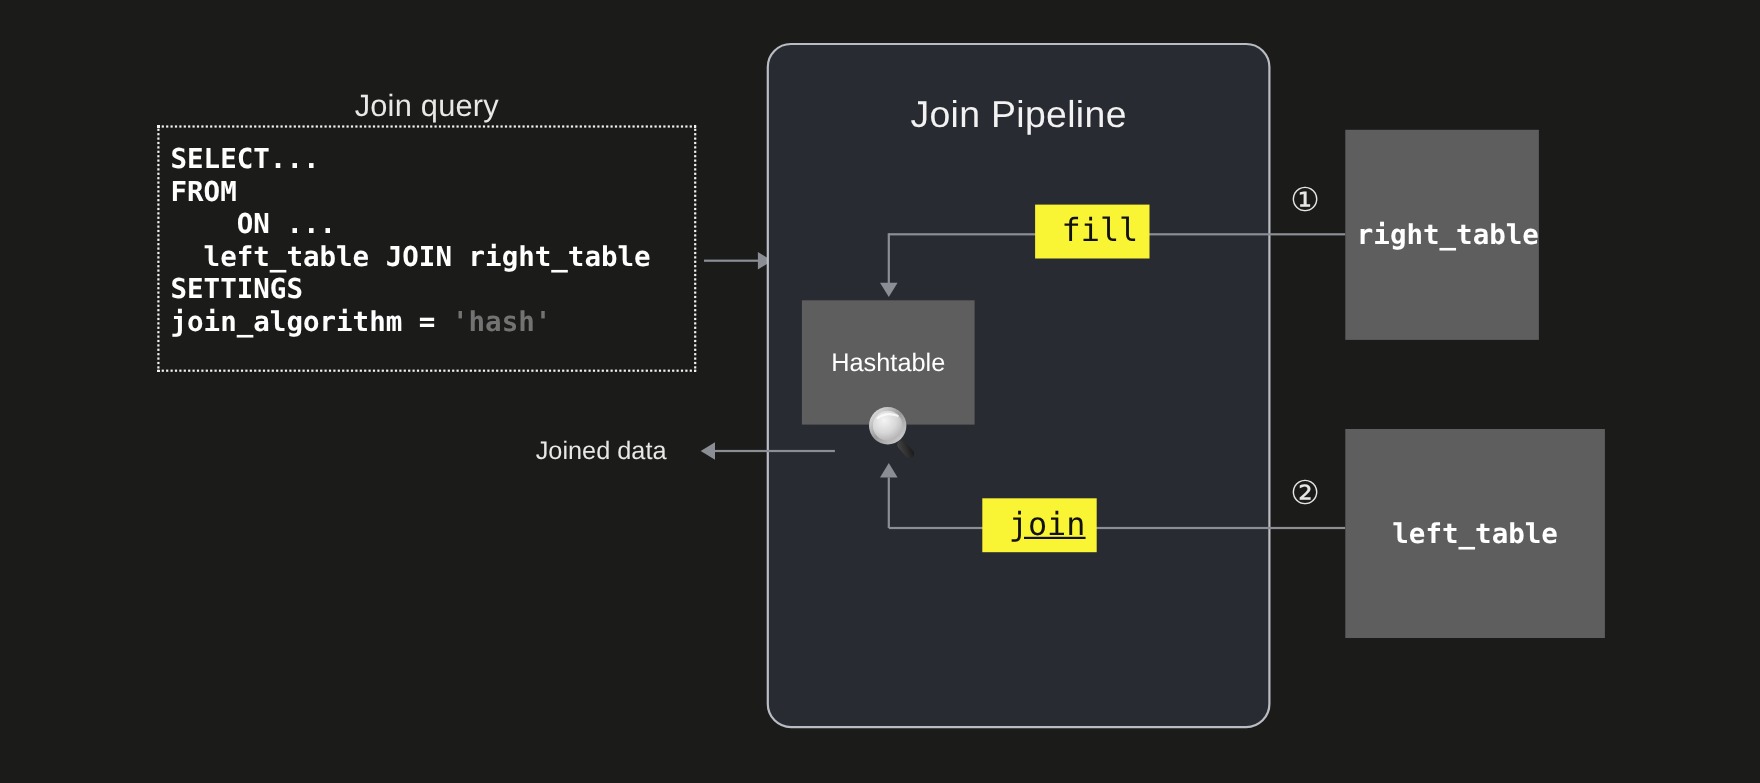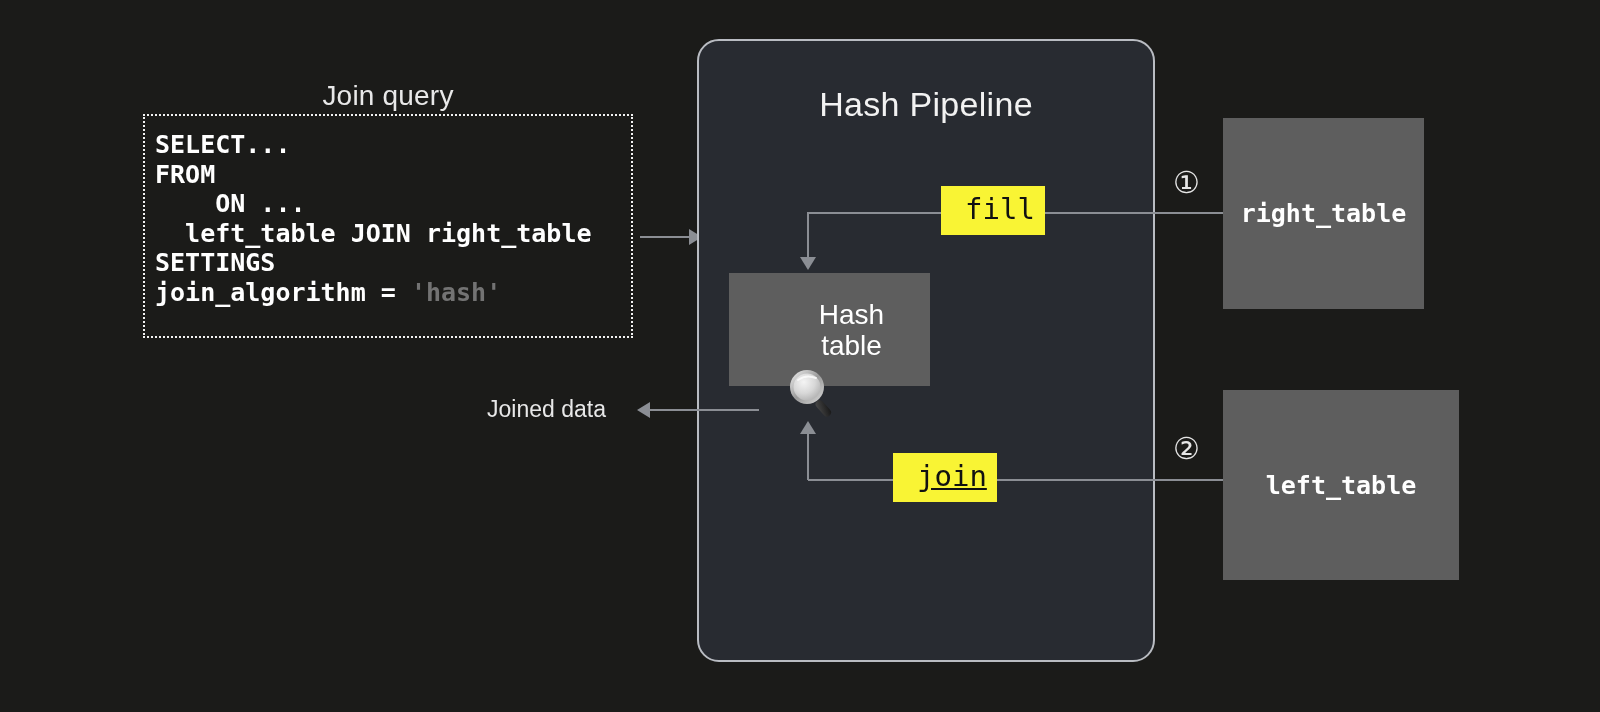--- a/index.html
+++ b/index.html
@@ -58,27 +58,28 @@
   
   .gray-box {
     position: absolute;
     background: #5e5e5e;
     display: flex; align-items: center; justify-content: center;
     text-align: center;
     color: #ffffff;
   }
   #hash-table-box {
     left: 729px; top: 273px; width: 157px; height: 113px;
-    flex-direction: column;
-    font-size: 28px; line-height: 31px; padding-left: 44px;
+    flex-direction: row;
+    font-size: 23px; line-height: 31px;
   }
   #right-table-box {
-    left: 1223px; top: 118px; width: 201px; height: 191px;
+    left: 1223px; top: 118px; width: 176px; height: 191px;
     font-family: "DejaVu Sans Mono", monospace; font-weight: bold;
     font-size: 25px;
+    justify-content: flex-end;
   }
   #left-table-box {
     left: 1223px; top: 390px; width: 236px; height: 190px;
     font-family: "DejaVu Sans Mono", monospace; font-weight: bold;
     font-size: 25px;
   }
 
   
   .line-h { position: absolute; height: 2px; background: #8b8e94; }
   .line-v { position: absolute; width: 2px; background: #8b8e94; }
@@ -144,21 +145,21 @@
     <div class="code-line"><span>    ON ...</span></div>
     <div class="code-line"><span>  left_table JOIN right_table</span></div>
     <div class="code-line"><span>SETTINGS</span></div>
     <div class="code-line"><span>join_algorithm = </span><span class="lit">'hash'</span></div>
   </div>
 
   <div class="line-h" style="left:640px; top:236px; width:50px;"></div>
   <div class="arrow-right" style="left:689px; top:229px;"></div>
 
   <div id="pipeline-panel"></div>
-  <div id="pipeline-title">Hash Pipeline</div>
+  <div id="pipeline-title">Join Pipeline</div>
 
   <div class="line-h" style="left:808px; top:212px; width:415px;"></div>
   <div class="line-v" style="left:807px; top:212px; height:46px;"></div>
   <div class="arrow-down" style="left:800px; top:257px;"></div>
 
   <div class="op-label" style="left:941px; top:186px;">fill</div>
 
   <div id="hash-table-box" class="gray-box">
     <span>Hash</span>
     <span>table</span>

